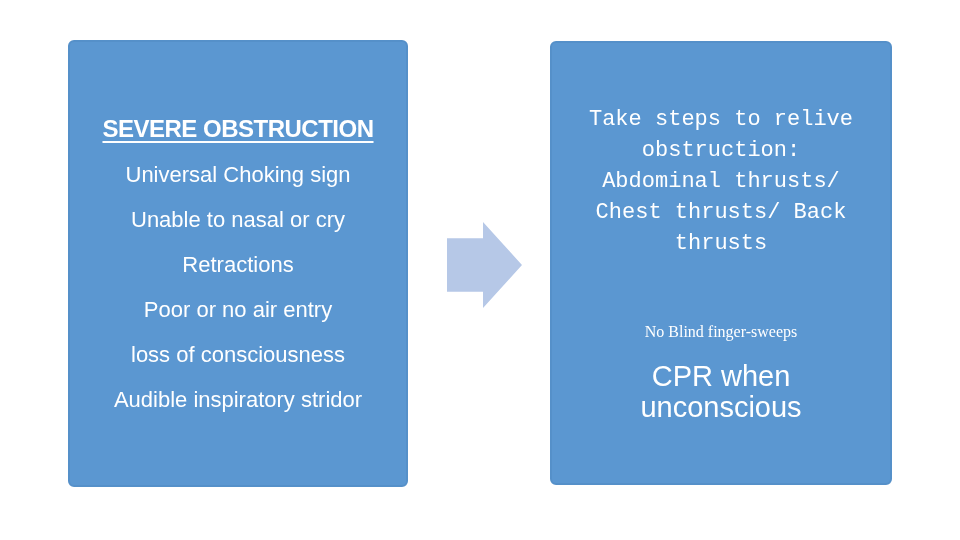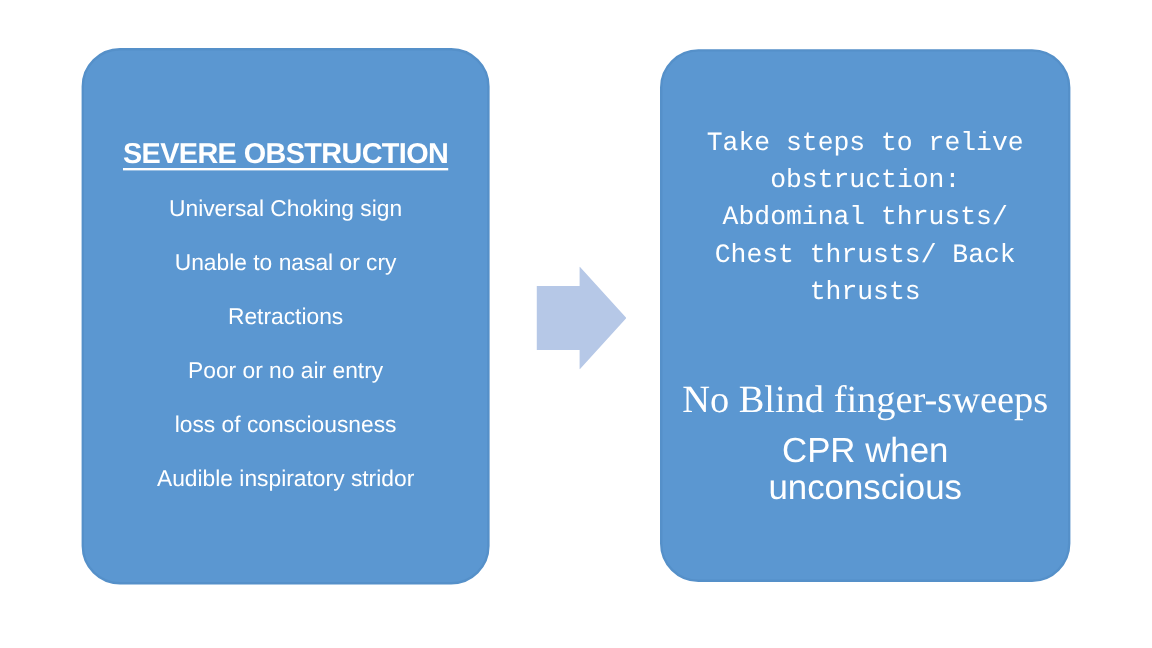--- a/index.html
+++ b/index.html
@@ -13,21 +13,21 @@
     height: 540px;
     background: var(--background, #ffffff);
     overflow: hidden;
     font-family: "Liberation Sans", sans-serif;
     color: var(--text, #ffffff);
   }
   .box {
     position: absolute;
     background: var(--box-fill, #5b97d1);
     border: 2px solid var(--box-border, #5590c9);
-    border-radius: 32px;
+    border-radius: 6px;
     box-sizing: border-box;
     display: flex;
     flex-direction: column;
     justify-content: center;
     align-items: center;
     text-align: center;
   }
   .left-box {
     left: 68px;
     top: 40px;
@@ -48,34 +48,34 @@
     font-size: 24px;
     line-height: 34px;
     font-weight: bold;
     letter-spacing: -0.5px;
     text-decoration: underline;
     text-underline-offset: 4px;
     text-decoration-thickness: 2px;
   }
   .symptom {
     margin: 0;
-    font-size: 19px;
+    font-size: 22px;
     line-height: 32px;
   }
   .steps {
     margin: 0;
     max-width: 274px;
     font-size: 22px;
     line-height: 31px;
     font-family: Liberation Mono, monospace;
   }
   .note-serif {
     margin: 56px 0 0 0;
     font-family: "Liberation Serif", serif;
-    font-size: 32px;
+    font-size: 16px;
     line-height: 34px;
   }
   .note-sans {
     margin: 12px 0 0 0;
     font-size: 29px;
     line-height: 31px;
   }
   .arrow {
     position: absolute;
     left: 447px;

